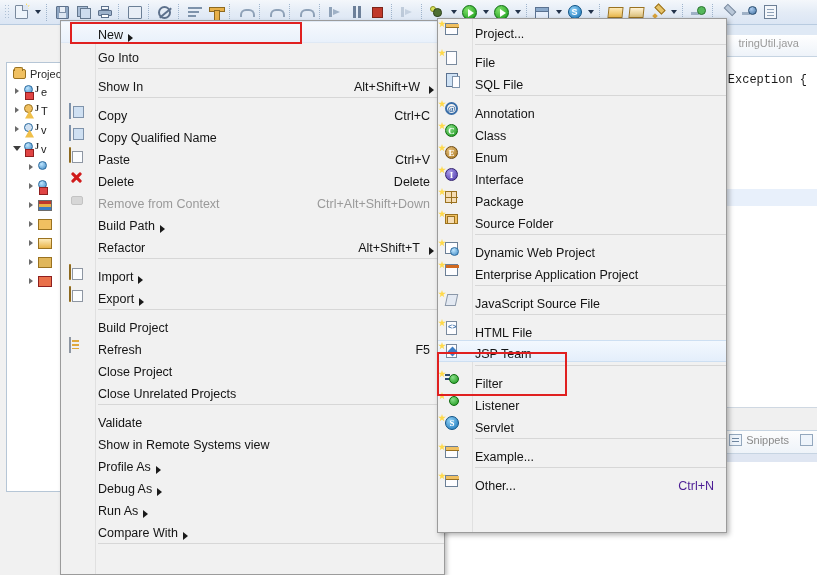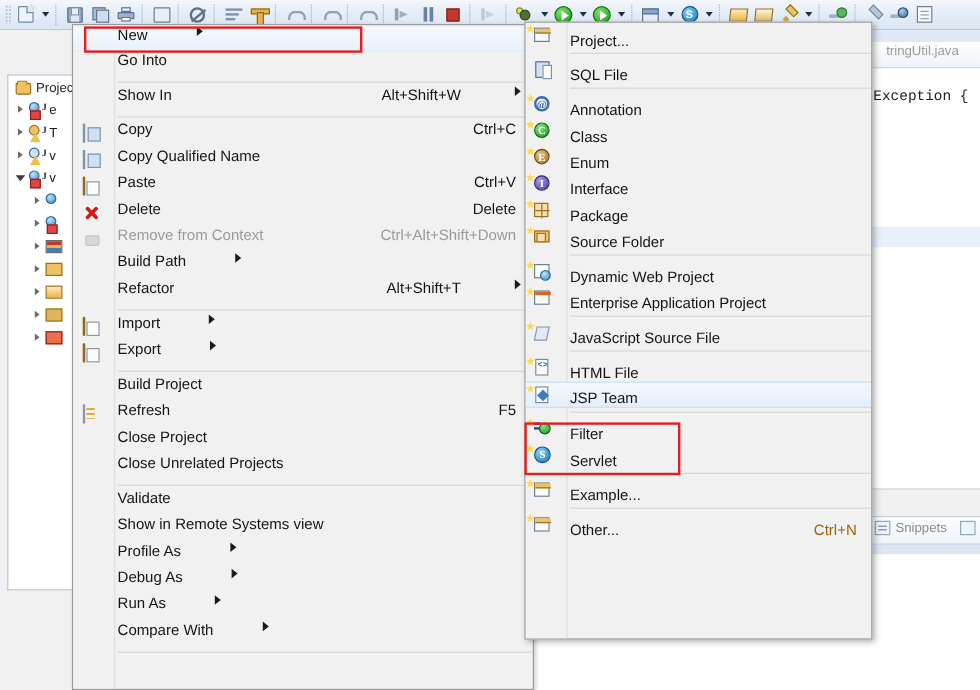--- a/index.html
+++ b/index.html
@@ -158,22 +158,22 @@
   
   .ctxmenu{
     position:absolute;left:60px;top:20px;width:385px;height:555px;
     background:#f1f1f1;border:1px solid #9b9b9b;
     box-shadow:2px 2px 4px rgba(0,0,0,.25);
     overflow:hidden;
   }
   .ctx-iconcol{position:absolute;left:0;top:0;width:34px;height:100%;background:#f1f1f1;}
   .ctx-divline{position:absolute;left:34px;top:0;width:1px;height:100%;background:#e0e0e0;}
   .mi{
-    position:relative;height:22px;display:flex;align-items:flex-start;
-    padding-left:37px;padding-right:10px;cursor:default;gap:36px;
+    position:relative;height:22px;display:flex;align-items:flex-end;
+    padding-left:37px;padding-right:10px;cursor:default;
   }
   .mi .label{font-size:12.5px;color:#141414;white-space:nowrap;font-family:"Liberation Sans",sans-serif;}
   .mi .accel{margin-left:auto;font-size:12.5px;color:#141414;white-space:nowrap;padding-right:4px;}
   .mi.disabled .label,.mi.disabled .accel{color:#9a9a9a;}
   .mi .sub{width:10px;display:flex;justify-content:flex-end;}
   .mi .sub.on::after{content:"";width:0;height:0;
      border-top:4px solid transparent;border-bottom:4px solid transparent;border-left:5px solid #1a1a1a;}
   .mi .mico{position:absolute;left:8px;top:3px;width:17px;height:16px;}
   .mi.hl{background:linear-gradient(#f6f9fd,#e9f1fb);border-top:1px solid #dfe9f5;border-bottom:1px solid #dfe9f5;}
   .msep{height:1px;margin:3px 0 3px 37px;background:#d7d7d7;}
@@ -198,21 +198,21 @@
   .submenu{
     position:absolute;left:437px;top:18px;width:290px;height:515px;
     background:#f1f1f1;border:1px solid #9b9b9b;
     box-shadow:2px 2px 5px rgba(0,0,0,.3);
     overflow:hidden;
   }
   .sub-iconcol{position:absolute;left:0;top:0;width:34px;height:100%;background:#f1f1f1;}
   .sub-divline{position:absolute;left:34px;top:0;width:1px;height:100%;background:#e0e0e0;}
   .smi{position:relative;height:22px;display:flex;align-items:flex-end;padding-left:37px;padding-right:10px;}
   .smi .label{font-size:12.5px;color:#141414;white-space:nowrap;}
-  .smi .accel{margin-left:auto;font-size:12.5px;color:#a16207;padding-right:2px;}
+  .smi .accel{margin-left:auto;font-size:12.5px;color:#4c1d95;padding-right:2px;}
   .smi .mico{position:absolute;left:7px;top:3px;width:18px;height:16px;}
   .smi.sel{background:linear-gradient(#f3f8fe,#e4eefb);border-top:1px solid #cddff2;border-bottom:1px solid #cddff2;}
 
   
   .n-base{position:relative;width:16px;height:15px;}
   .n-doc{position:absolute;left:1px;top:0;width:11px;height:14px;background:#fdfdff;border:1px solid #7a8a9e;}
   .n-fold{position:absolute;left:0;top:2px;width:13px;height:10px;background:#f0c061;border:1px solid #9a7220;border-radius:1px;}
   .n-proj{position:absolute;left:0;top:1px;width:13px;height:12px;background:#fdfdff;border:1px solid #6b7f96;}
   .n-proj::before{content:"";position:absolute;left:0;top:0;width:13px;height:3px;background:#f0c061;border-bottom:1px solid #9a7220;}
   .n-star{position:absolute;right:-1px;top:-2px;width:8px;height:8px;background:#ffd94a;
@@ -600,20 +600,24 @@
   <div class="submenu">
     <div class="sub-iconcol"></div>
     <div class="sub-divline"></div>
 
     <div class="smi">
       <span class="mico"><span class="n-base"><i class="n-proj"></i><i class="n-star"></i></span></span>
       <span class="label">Project...</span>
     </div>
     <div class="msep"></div>
     <div class="smi">
+      <span class="mico"><span class="n-base"><i class="n-doc"></i><i class="n-star"></i></span></span>
+      <span class="label">File</span>
+    </div>
+    <div class="smi">
       <span class="mico"><span class="n-base"><i class="n-sql"></i></span></span>
       <span class="label">SQL File</span>
     </div>
     <div class="msep"></div>
     <div class="smi">
       <span class="mico"><span class="n-base"><i class="n-at">@</i><i class="n-star"></i></span></span>
       <span class="label">Annotation</span>
     </div>
     <div class="smi">
       <span class="mico"><span class="n-base"><i class="n-c">C</i><i class="n-star"></i></span></span>
@@ -662,20 +666,26 @@
     </div>
     <div class="msep"></div>
     <div class="smi">
       <span class="mico"><span class="n-base"><i class="n-filter">
               <i class="ar"></i>
               <i class="cc"></i>
             </i><i class="n-star"></i></span></span>
       <span class="label">Filter</span>
     </div>
     <div class="smi">
+      <span class="mico"><span class="n-base"><i class="n-filter">
+              <i class="cc"></i>
+            </i><i class="n-star"></i></span></span>
+      <span class="label">Listener</span>
+    </div>
+    <div class="smi">
       <span class="mico"><span class="n-base"><i class="n-servlet">S</i><i class="n-star"></i></span></span>
       <span class="label">Servlet</span>
     </div>
     <div class="msep"></div>
     <div class="smi">
       <span class="mico"><span class="n-base"><i class="n-proj"></i><i class="n-star"></i></span></span>
       <span class="label">Example...</span>
     </div>
     <div class="msep"></div>
     <div class="smi">

